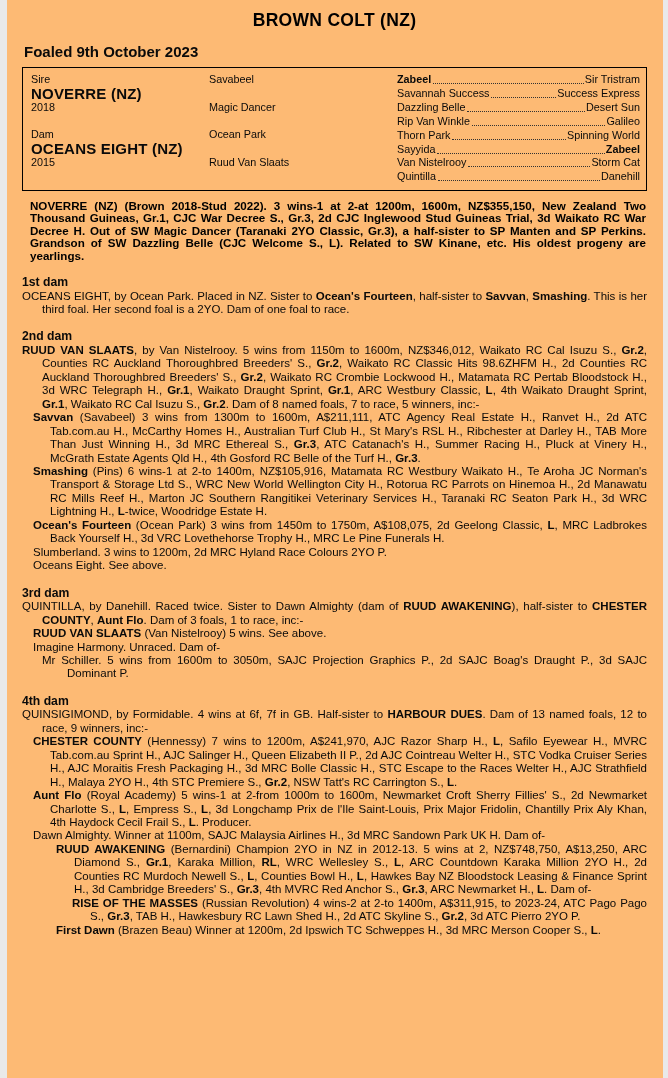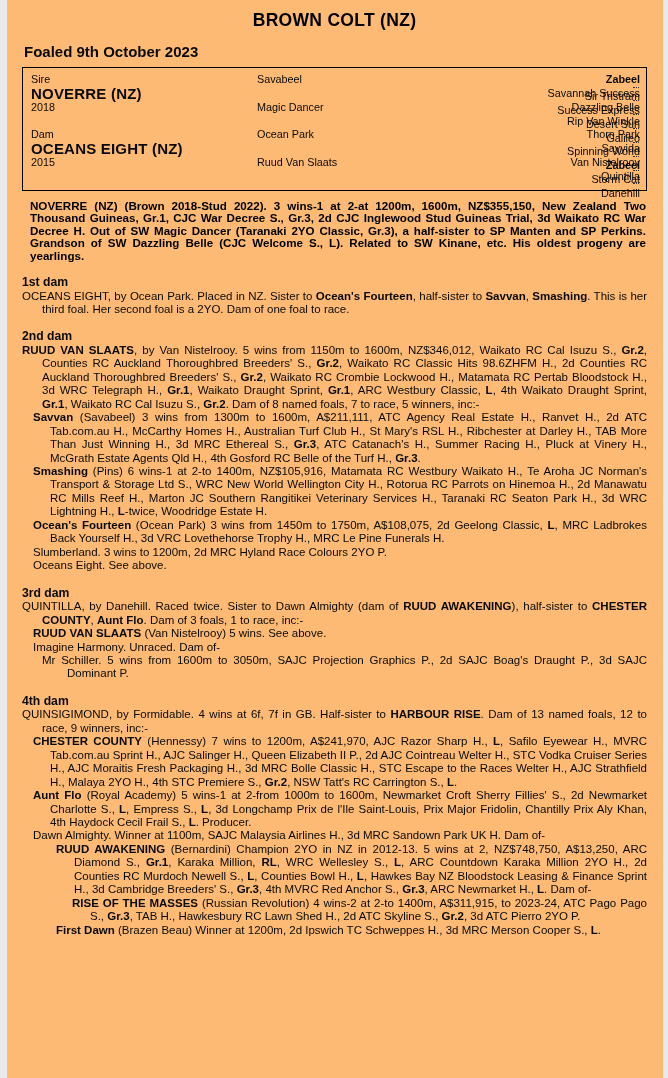--- a/index.html
+++ b/index.html
@@ -24,24 +24,24 @@
   .ped-table{
     display:flex;border:1.5px solid #000;
     padding:5px 6px 6px 8px;margin-bottom:9px;
     box-sizing:border-box;
   }
   .ped-c1{width:178px;flex:none;}
   .ped-block{height:55.4px;overflow:hidden;}
   .ped-role{font-size:10.8px;line-height:13.85px;}
   .ped-name{font-size:15px;font-weight:bold;line-height:13.85px;letter-spacing:.2px;}
   .ped-year{font-size:10.8px;line-height:13.85px;}
-  .ped-c2{width:188px;flex:none;margin-left:48px;}
+  .ped-c2{width:188px;flex:none;}
   .ped-parent{height:27.7px;font-size:10.8px;line-height:13.85px;overflow:hidden;}
   .ped-c3{flex:1;min-width:0;}
-  .lrow{display:flex;align-items:flex-end;height:13.85px;font-size:10.8px;line-height:13.5px;flex-direction:column;}
+  .lrow{display:flex;align-items:flex-end;height:13.85px;font-size:10.8px;line-height:13.5px;}
   .lrow .nm{white-space:nowrap;}
   .ldots{flex:1;border-bottom:1.4px dotted #333;margin:0 1px 2.5px 2px;min-width:6px;}
   .b{font-weight:bold;}
   
   .summary{
     font-weight:bold;font-size:11.6px;line-height:12.45px;
     text-align:justify;margin:0 1px 0 8px;color:#000;
   }
   
   .dam-head{font-size:12.2px;font-weight:bold;margin:13px 0 .5px 0;}
@@ -137,21 +137,21 @@
       <p class="entry lv1"><span class="b">Smashing</span><span> (Pins) 6 wins-1 at 2-to 1400m, NZ$105,916, Matamata RC Westbury Waikato H., Te Aroha JC Norman's Transport &amp; Storage Ltd S., WRC New World Wellington City H., Rotorua RC Parrots on Hinemoa H., 2d Manawatu RC Mills Reef H., Marton JC Southern Rangitikei Veterinary Services H., Taranaki RC Seaton Park H., 3d WRC Lightning H., </span><span class="b">L</span><span>-twice, Woodridge Estate H.</span></p>
       <p class="entry lv1"><span class="b">Ocean's Fourteen</span><span> (Ocean Park) 3 wins from 1450m to 1750m, A$108,075, 2d Geelong Classic, </span><span class="b">L</span><span>, MRC Ladbrokes Back Yourself H., 3d VRC Lovethehorse Trophy H., MRC Le Pine Funerals H.</span></p>
       <p class="entry lv1"><span>Slumberland. 3 wins to 1200m, 2d MRC Hyland Race Colours 2YO P.</span></p>
       <p class="entry lv1"><span>Oceans Eight. See above.</span></p>
       <div class="dam-head">3rd dam</div>
       <p class="entry lv0"><span>QUINTILLA, by Danehill. Raced twice. Sister to Dawn Almighty (dam of </span><span class="b">RUUD AWAKENING</span><span>), half-sister to </span><span class="b">CHESTER COUNTY</span><span>, </span><span class="b">Aunt Flo</span><span>. Dam of 3 foals, 1 to race, inc:-</span></p>
       <p class="entry lv1"><span class="b">RUUD VAN SLAATS</span><span> (Van Nistelrooy) 5 wins. See above.</span></p>
       <p class="entry lv1"><span>Imagine Harmony. Unraced. Dam of-</span></p>
       <p class="entry lv2"><span>Mr Schiller. 5 wins from 1600m to 3050m, SAJC Projection Graphics P., 2d SAJC Boag's Draught P., 3d SAJC Dominant P.</span></p>
       <div class="dam-head">4th dam</div>
-      <p class="entry lv0"><span>QUINSIGIMOND, by Formidable. 4 wins at 6f, 7f in GB. Half-sister to </span><span class="b">HARBOUR RISE</span><span>. Dam of 13 named foals, 12 to race, 9 winners, inc:-</span></p>
+      <p class="entry lv0"><span>QUINSIGIMOND, by Formidable. 4 wins at 6f, 7f in GB. Half-sister to </span><span class="b">HARBOUR DUES</span><span>. Dam of 13 named foals, 12 to race, 9 winners, inc:-</span></p>
       <p class="entry lv1"><span class="b">CHESTER COUNTY</span><span> (Hennessy) 7 wins to 1200m, A$241,970, AJC Razor Sharp H., </span><span class="b">L</span><span>, Safilo Eyewear H., MVRC Tab.com.au Sprint H., AJC Salinger H., Queen Elizabeth II P., 2d AJC Cointreau Welter H., STC Vodka Cruiser Series H., AJC Moraitis Fresh Packaging H., 3d MRC Bolle Classic H., STC Escape to the Races Welter H., AJC Strathfield H., Malaya 2YO H., 4th STC Premiere S., </span><span class="b">Gr.2</span><span>, NSW Tatt's RC Carrington S., </span><span class="b">L</span><span>.</span></p>
       <p class="entry lv1"><span class="b">Aunt Flo</span><span> (Royal Academy) 5 wins-1 at 2-from 1000m to 1600m, Newmarket Croft Sherry Fillies' S., 2d Newmarket Charlotte S., </span><span class="b">L</span><span>, Empress S., </span><span class="b">L</span><span>, 3d Longchamp Prix de l'Ile Saint-Louis, Prix Major Fridolin, Chantilly Prix Aly Khan, 4th Haydock Cecil Frail S., </span><span class="b">L</span><span>. Producer.</span></p>
       <p class="entry lv1"><span>Dawn Almighty. Winner at 1100m, SAJC Malaysia Airlines H., 3d MRC Sandown Park UK H. Dam of-</span></p>
       <p class="entry lv3"><span class="b">RUUD AWAKENING</span><span> (Bernardini) Champion 2YO in NZ in 2012-13. 5 wins at 2, NZ$748,750, A$13,250, ARC Diamond S., </span><span class="b">Gr.1</span><span>, Karaka Million, </span><span class="b">RL</span><span>, WRC Wellesley S., </span><span class="b">L</span><span>, ARC Countdown Karaka Million 2YO H., 2d Counties RC Murdoch Newell S., </span><span class="b">L</span><span>, Counties Bowl H., </span><span class="b">L</span><span>, Hawkes Bay NZ Bloodstock Leasing &amp; Finance Sprint H., 3d Cambridge Breeders' S., </span><span class="b">Gr.3</span><span>, 4th MVRC Red Anchor S., </span><span class="b">Gr.3</span><span>, ARC Newmarket H., </span><span class="b">L</span><span>. Dam of-</span></p>
       <p class="entry lv4"><span class="b">RISE OF THE MASSES</span><span> (Russian Revolution) 4 wins-2 at 2-to 1400m, A$311,915, to 2023-24, ATC Pago Pago S., </span><span class="b">Gr.3</span><span>, TAB H., Hawkesbury RC Lawn Shed H., 2d ATC Skyline S., </span><span class="b">Gr.2</span><span>, 3d ATC Pierro 2YO P.</span></p>
       <p class="entry lv3"><span class="b">First Dawn</span><span> (Brazen Beau) Winner at 1200m, 2d Ipswich TC Schweppes H., 3d MRC Merson Cooper S., </span><span class="b">L</span><span>.</span></p>
     </div>
 
 </div>
 

